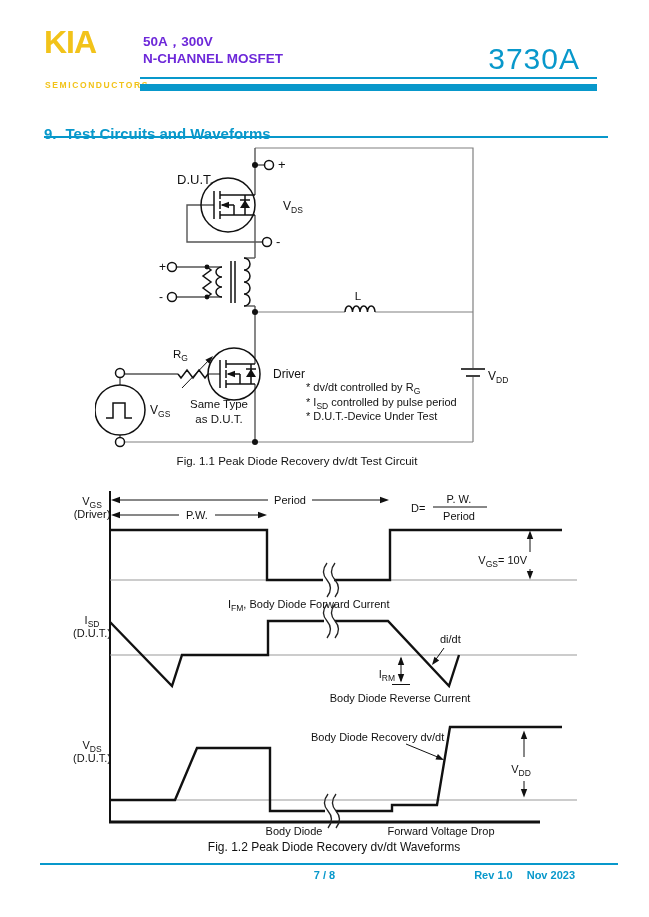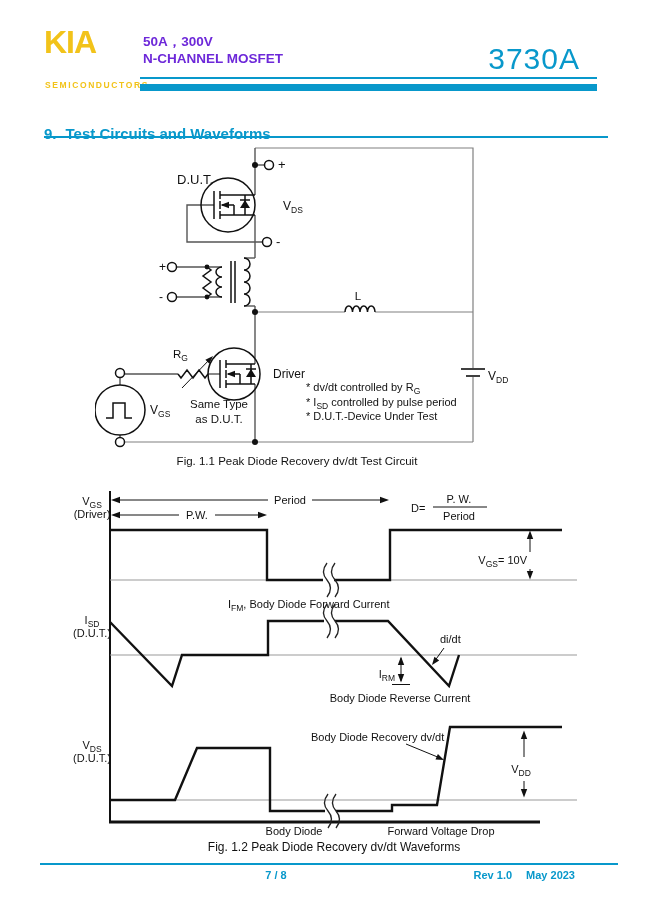--- a/index.html
+++ b/index.html
@@ -32,21 +32,21 @@
   .wire{stroke:#808080;stroke-width:1.2;fill:none;}
   .wire2{stroke:#555;stroke-width:1.4;fill:none;}
   .sym{stroke:#111;stroke-width:1.5;fill:none;}
   .wf{stroke:#111;stroke-width:2.4;fill:none;stroke-linejoin:miter;}
   .zero{stroke:#999;stroke-width:1;}
   .thin{stroke:#111;stroke-width:1;fill:none;}
   .brk{stroke:#222;stroke-width:1.3;fill:none;}
   .axis{stroke:#111;}
   
   .footer-rule{left:40px;top:863px;width:578px;height:2px;background:#0898cb;}
-  .footer-page{left:0;top:869px;width:552px;text-align:center;font-size:11px;font-weight:700;color:#0898cb;}
+  .footer-page{left:0;top:869px;width:649px;text-align:center;font-size:11px;font-weight:700;color:#0898cb;}
   .footer-rev{right:74px;top:869px;font-size:11px;font-weight:700;color:#0898cb;}
   .footer-rev span{margin-left:14px;text-align:center;}
 </style>
 </head>
 <body>
 
 <div class="abs logo">KIA</div>
 <div class="abs logo-sub">SEMICONDUCTORS</div>
 <div class="abs spec">
   <div>50A，300V</div>
@@ -288,14 +288,14 @@
     <text class="t11" x="481" y="288" text-anchor="middle"><tspan>V</tspan><tspan class="sub" dy="2.5">DD</tspan></text>
   </g>
   <text class="t11" x="254" y="350" text-anchor="middle">Body Diode</text>
   <text class="t11" x="401" y="350" text-anchor="middle">Forward Voltage Drop</text>
   <text class="cap" x="294" y="366" text-anchor="middle">Fig. 1.2 Peak Diode Recovery dv/dt Waveforms</text>
 </svg>
 
 <div class="abs footer-rule"></div>
 <div class="abs footer-page">7 / 8</div>
 <div class="abs footer-rev">
-  <span style="margin-left:0">Rev 1.0</span><span>May 2023</span>
+  <span style="margin-left:0">Rev 1.0</span><span>Nov 2023</span>
 </div>
 
 </body></html>

